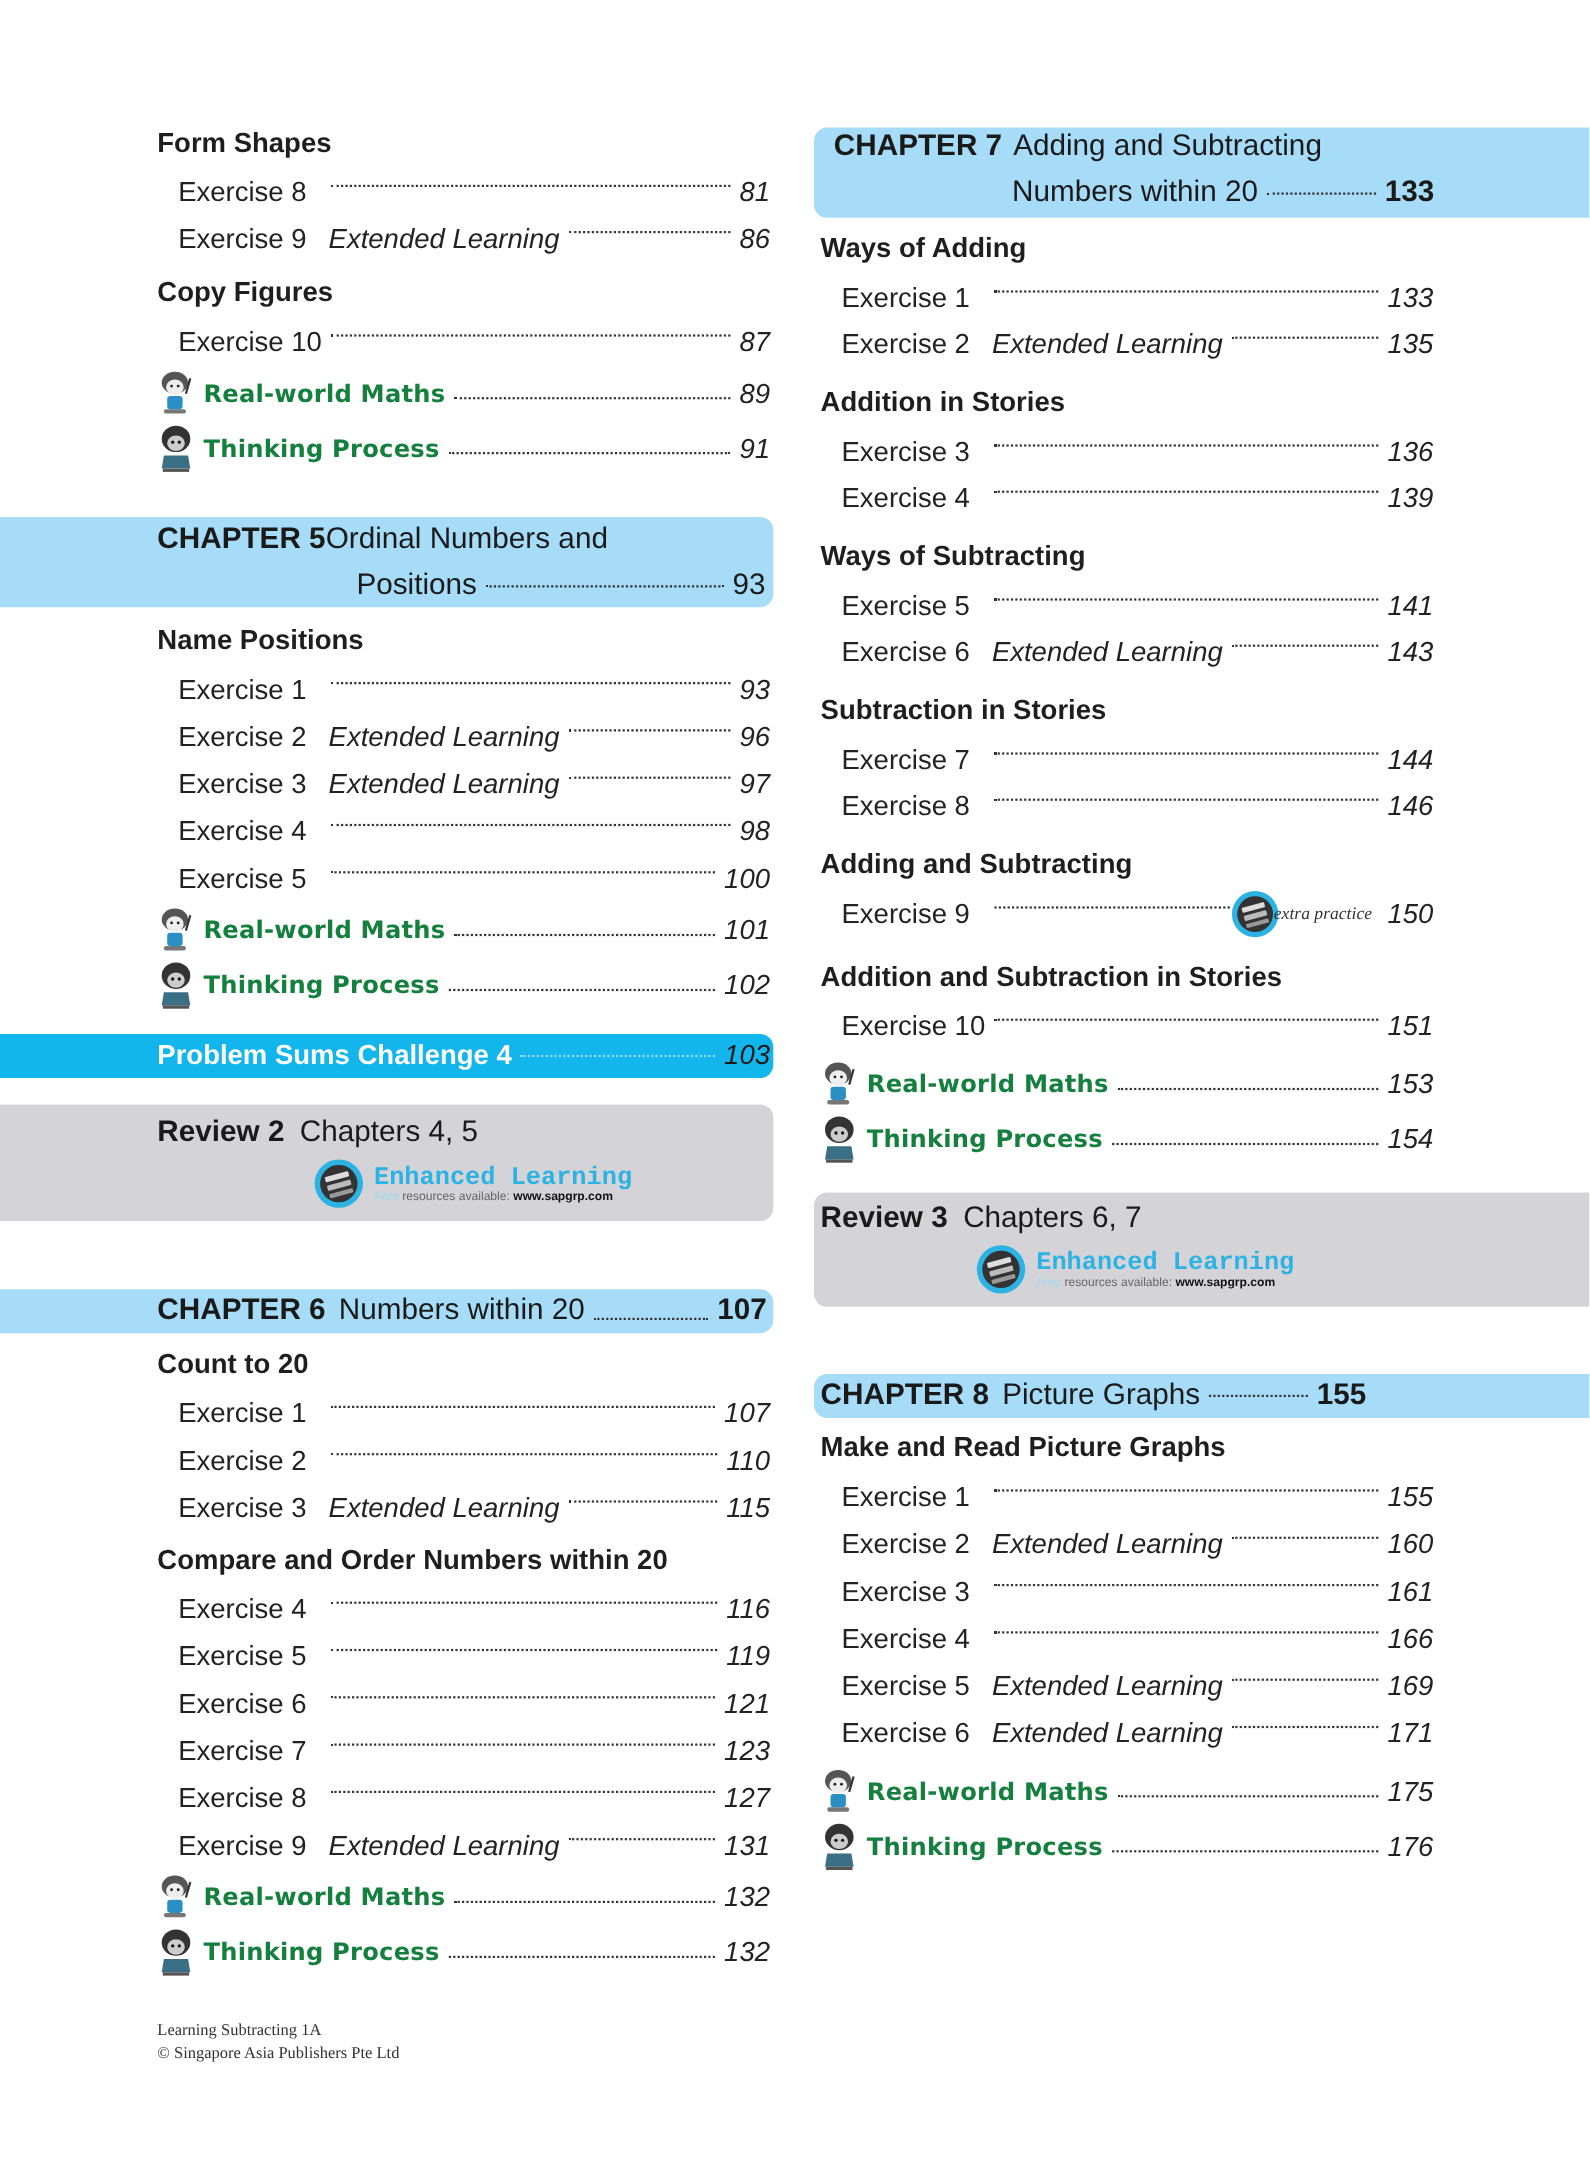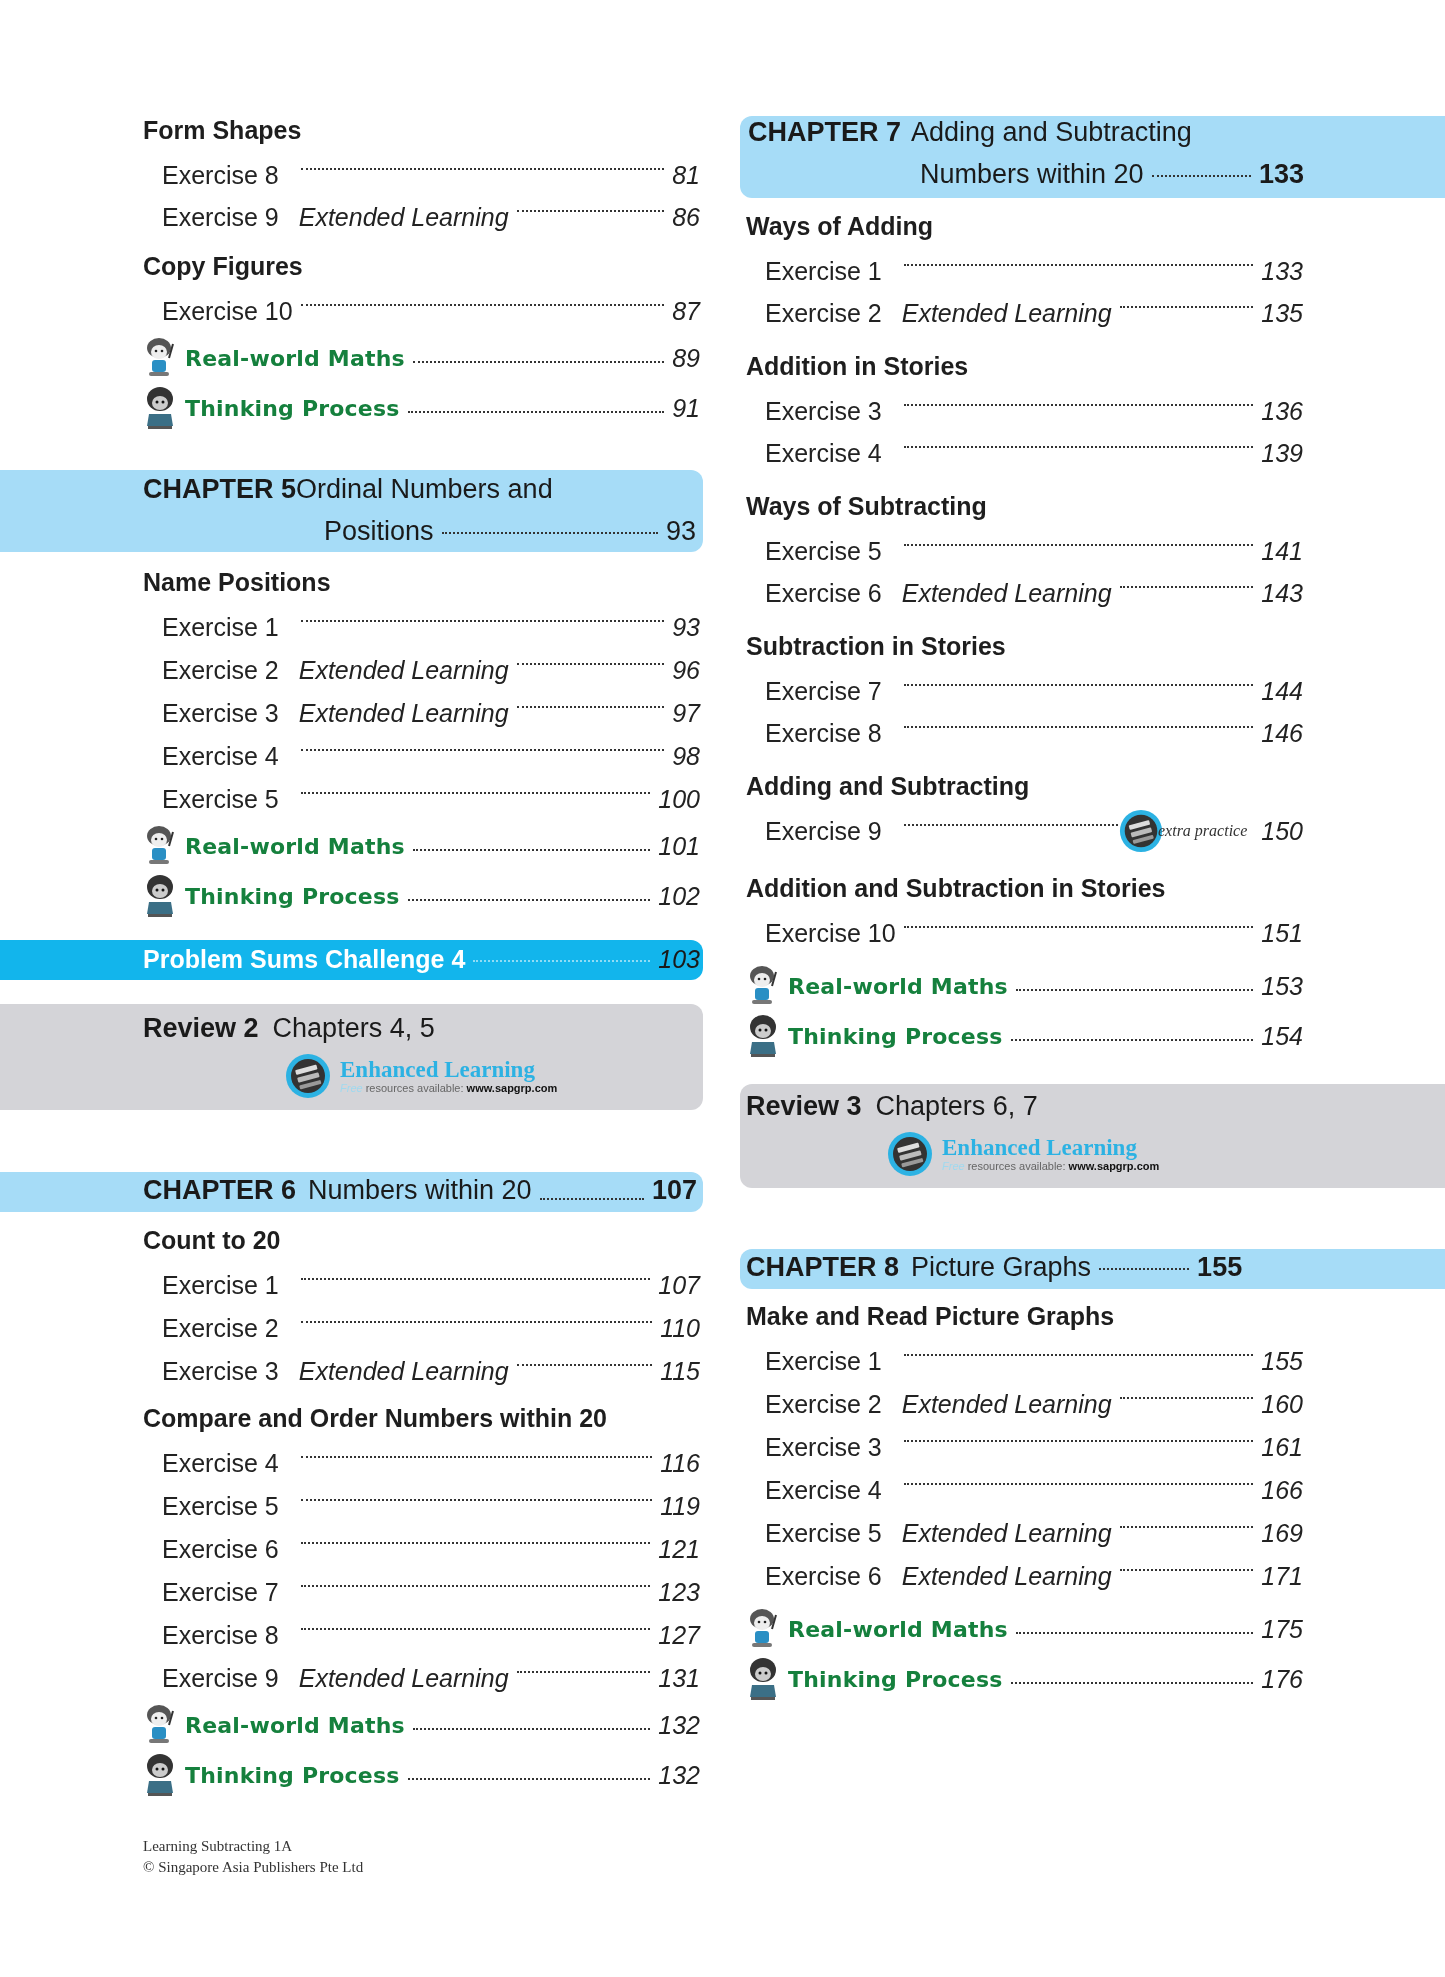--- a/index.html
+++ b/index.html
@@ -34,21 +34,21 @@
   .psc-band { position: absolute; background: #12b5ec; }
   .psc-text { position: absolute; display: flex; align-items: baseline; font-size: 25px; font-weight: bold; color: #ffffff; white-space: nowrap; }
   .psc-text .dots { border-bottom-color: #8fdcf5; }
   .psc-text .pg { color: #1a1a1a; font-weight: normal; }
 
   .review-band { position: absolute; background: #d4d4d8; }
   .review-title { position: absolute; font-size: 27px; white-space: nowrap; color: #1a1a1a; }
   .review-title b { margin-right: 14px; }
   .el-badge { position: absolute; display: flex; align-items: center; }
   .el-badge .el-icon { width: 48px; height: 48px; margin-right: 8px; }
-  .el-badge .el-title { font-family: Liberation Serif, serif; font-weight: bold; font-size: 23px; color: #2cb2e3; line-height: 24px; }
+  .el-badge .el-title { font-family: Liberation Mono, monospace; font-weight: bold; font-size: 23px; color: #2cb2e3; line-height: 24px; }
   .el-badge .el-sub { font-size: 11px; color: #666; line-height: 12px; }
   .el-badge .el-sub b { color: #111; }
   .el-badge .el-free { color: #9fd9ef; font-style: italic; }
 
   .footer { position: absolute; left: 143px; top: 1836px; font-family: "Liberation Serif", serif; font-size: 15px; color: #333; line-height: 21px; }
 </style>
 </head>
 <body>
 
 <svg width="0" height="0" style="position:absolute">
@@ -270,21 +270,21 @@
       </svg>
     <span class="flabel">Thinking Process</span>
     <span class="dots"></span>
     <span class="pg">132</span>
   </div>
 </div>
 
 <div class="col col-right">
 
   <div class="chap-band" style="left:0;top:116px;width:705px;height:82px;border-radius:12px 0 0 12px;"></div>
-  <div class="chap-text" style="left:8px;top:117px;">
+  <div class="chap-text" style="left:18px;top:117px;">
     <b>CHAPTER 7</b>
     <span style="margin-left:10px;">Adding and Subtracting</span>
   </div>
   <div class="chap-text" style="left:180px;top:159px;width:384px;">
     <span>Numbers within 20</span>
     <span class="dots" style="flex:1;"></span>
     <b>133</b>
   </div>
 
   <div class="abs sec" style="left:6px;top:212px;">Ways of Adding</div>

